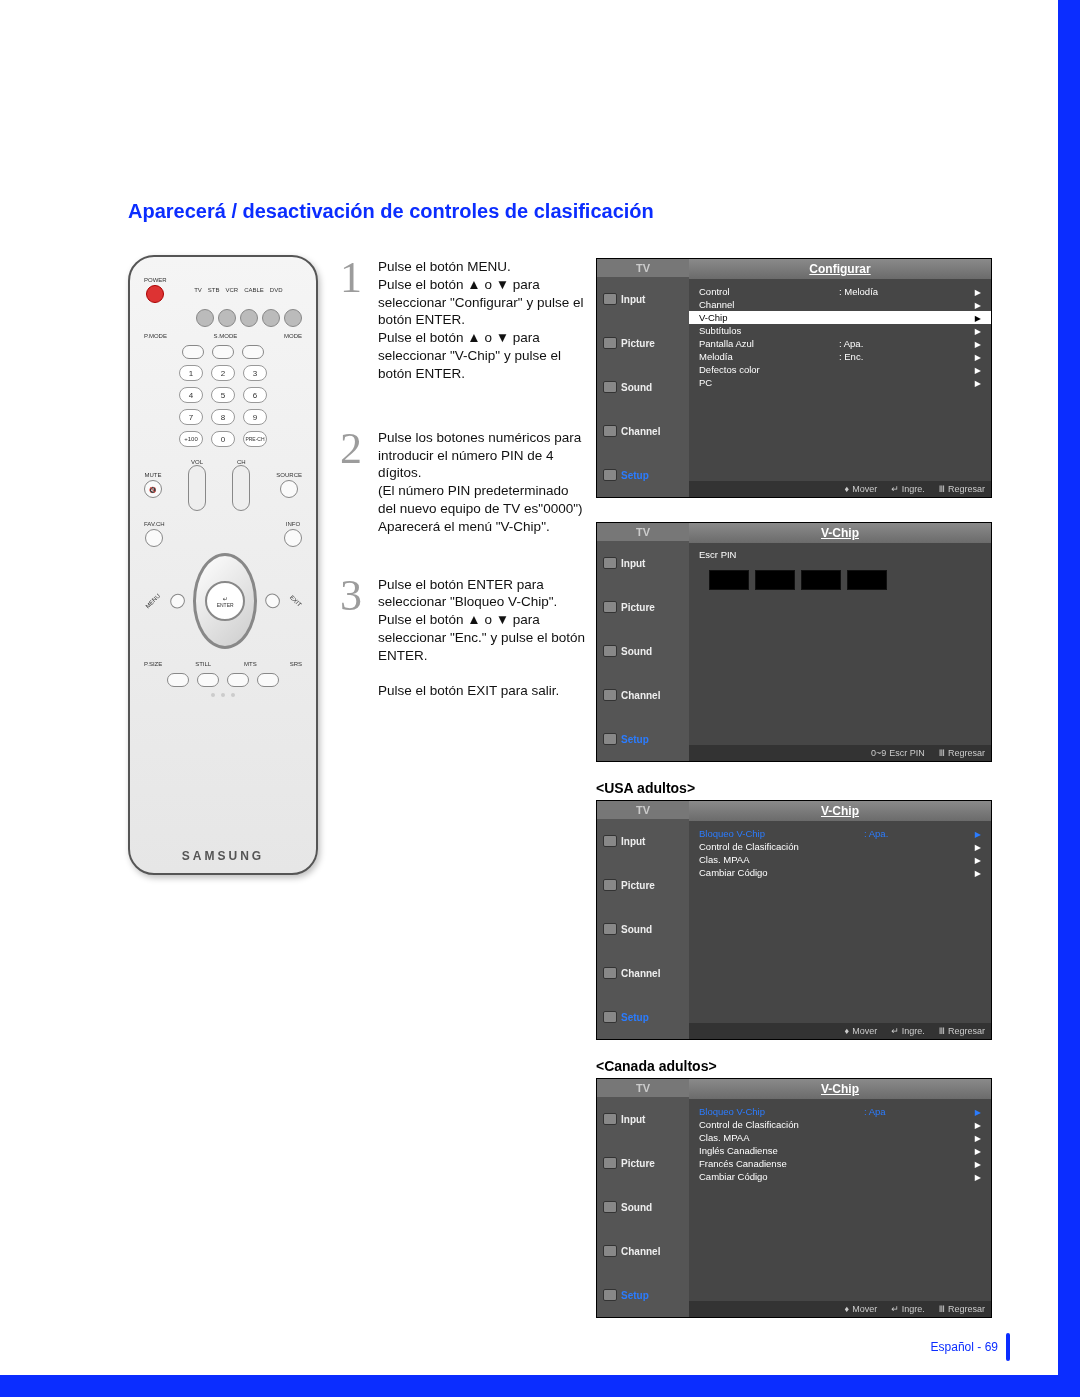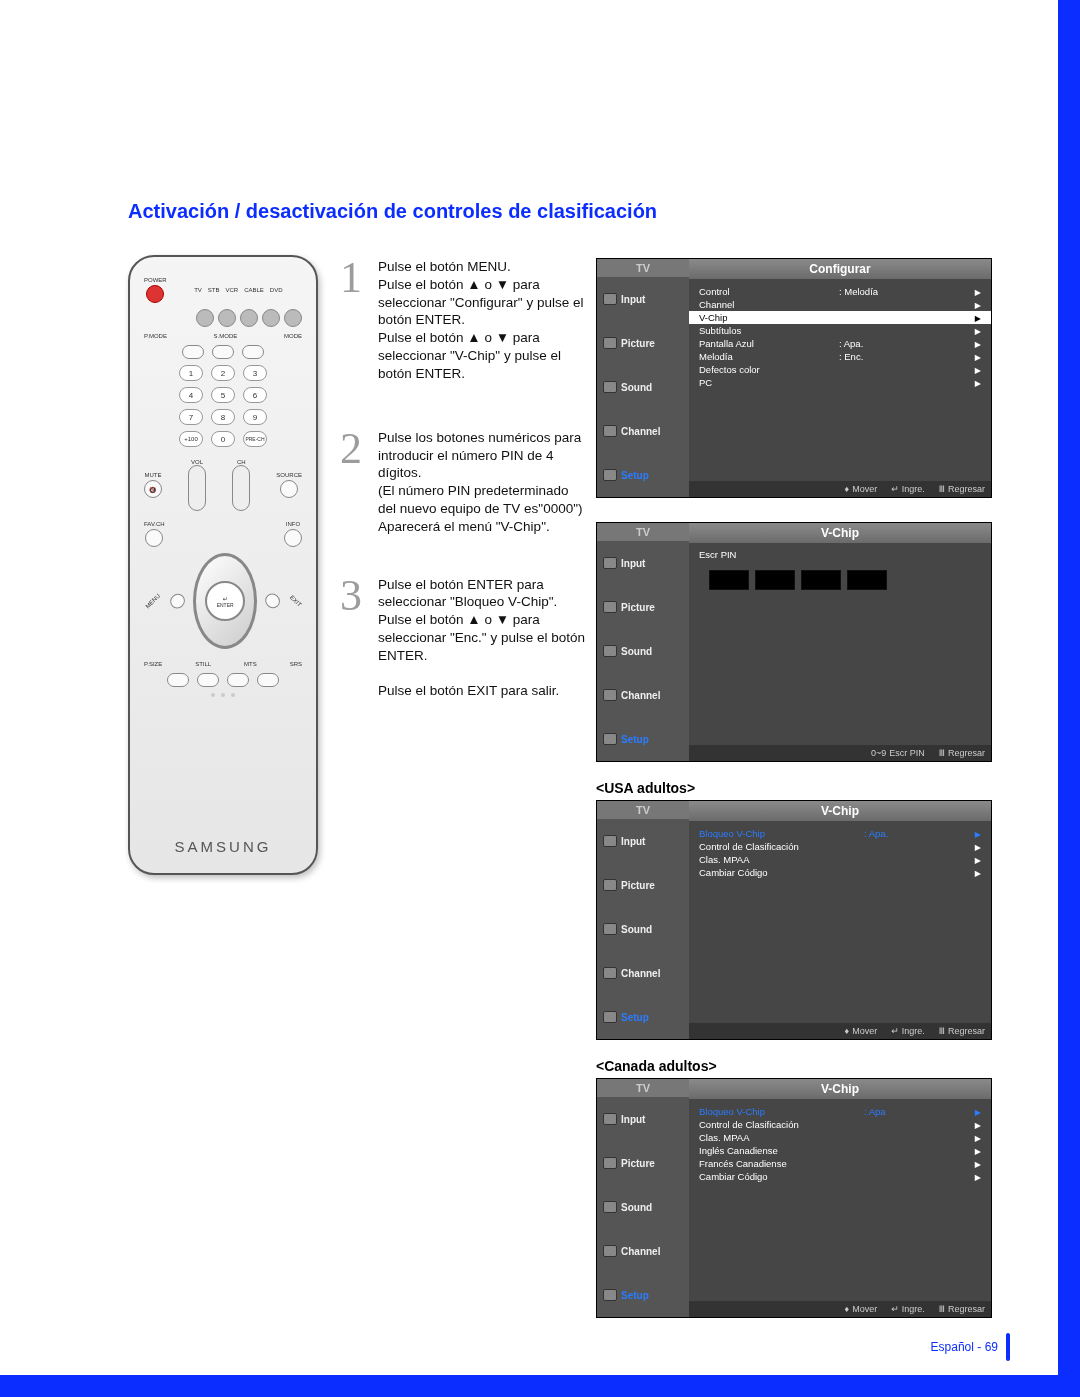--- a/index.html
+++ b/index.html
@@ -44,42 +44,42 @@
   .circle-btn { width:18px; height:18px; border-radius:50%; border:1px solid #888; background:#fafafa; font-size:6px; display:flex;align-items:center;justify-content:center;}
   .circle-btn.red{background:#d33;border-color:#a00;}
   .circle-btn.grey{background:#bbb;}
   .pill-btn{width:22px;height:14px;border-radius:7px;border:1px solid #888;background:#fafafa;font-size:6px;display:flex;align-items:center;justify-content:center;}
   .rlabel{font-size:6px;}
   .num-btn{width:24px;height:16px;border-radius:8px;border:1px solid #999;background:#fff;font-size:8px;display:flex;align-items:center;justify-content:center;}
   .rocker{width:18px;height:46px;border-radius:9px;border:1px solid #888;background:#eee;}
   .dpad{position:relative;width:96px;height:96px;}
   .dpad-ring{position:absolute;inset:0;border-radius:50%;border:3px solid #888;background:linear-gradient(135deg,#fff,#ccc);}
   .dpad-center{position:absolute;left:50%;top:50%;transform:translate(-50%,-50%);width:40px;height:40px;border-radius:50%;border:2px solid #888;background:#fff;display:flex;align-items:center;justify-content:center;font-size:6px;flex-direction:column;}
-  .brand{font-size:15px;letter-spacing:3px;color:#555;margin-top:auto;margin-bottom:8px;font-weight:normal;}
+  .brand{font-size:12px;letter-spacing:3px;color:#555;margin-top:auto;font-weight:bold;}
   .dots{display:flex;gap:6px;justify-content:center;margin-bottom:6px;}
   .dots span{width:4px;height:4px;border-radius:50%;background:#ccc;display:block;}
   
   .steps { position:absolute; left:340px; top:258px; width:248px; }
   .step { display:flex; gap:8px; margin-bottom:34px; }
   .step-num { font-size:44px; color:#9c9c9c; font-weight:300; line-height:0.9; min-width:30px; font-family:Georgia,serif;}
   .step-text { font-size:13.5px; line-height:1.32; color:#111; }
   
   .osd-col { position:absolute; left:596px; top:258px; width:408px; }
   .osd-label { font-size:14px; font-weight:bold; margin: 10px 0 4px; }
   .osd {
     width: 396px; background:#000; color:#fff; font-size:11px; border:1px solid #000;
     display:flex; position:relative;
   }
   .osd + .osd-label, .osd + .osd { margin-top:18px; }
   .osd-left { width:92px; background:#555; display:flex; flex-direction:column; }
   .osd-tv { background:#777;color:#ccc;font-weight:bold;text-align:center;padding:3px 0;font-size:11px;}
   .osd-tab { display:flex;align-items:center;gap:4px;padding:16px 6px; color:#eee; font-weight:bold;font-size:10px;}
   .osd-tab.setup{color:#2b7cff;}
   .osd-tab-icon{width:14px;height:12px;background:#888;border:1px solid #333;border-radius:2px;display:inline-block;}
-  .osd-header{background:linear-gradient(180deg,#8a8a8a,#6b6b6b);padding:3px 8px;font-weight:bold;font-size:12px;text-align:center;}
+  .osd-header{background:linear-gradient(180deg,#8a8a8a,#6b6b6b);padding:3px 8px;font-weight:bold;font-size:12px;text-align:center;text-decoration:underline;}
   .osd-right{flex:1;background:#3b3b3b;display:flex;flex-direction:column;}
   .osd-body{flex:1;padding:6px 10px 2px;background:#464646;}
   .osd-row{display:flex;align-items:center;padding:1px 0;font-size:9.5px;}
   .osd-row .k{flex:0 0 140px;}
   .osd-row .v{flex:1; text-align:left;}
   .osd-row .arrow{margin-left:auto;}
   .osd-row.sel{color:#2b7cff;gap:25px;}
   .osd-row.hl{background:#fff;color:#000;margin:0 -10px;padding:1px 10px;}
   .osd-foot{background:#333;padding:3px 6px;font-size:9px;color:#ccc;display:flex;gap:14px;justify-content:flex-end;}
   .osd-foot span{display:flex;align-items:center;gap:3px;}
@@ -92,21 +92,21 @@
     position:absolute; bottom:14px; right:48px;
     font-size:12px; color:#0b2dff; display:flex;align-items:center; gap:8px;
   }
   .footer-bar{width:4px;height:28px;background:#0b2dff;border-radius:2px;}
 </style>
 </head>
 <body>
 
 <div class="outer">
 
-  <div class="page-title">Activación / desactivación de controles de clasificación</div>
+  <div class="page-title">Aparecerá / desactivación de controles de clasificación</div>
 
   <div class="remote">
     <div class="rrow" style="justify-content:space-between;">
       <div style="display:flex;flex-direction:column;align-items:center;gap:2px;">
         <span class="rlabel">POWER</span>
         <div class="circle-btn red"></div>
       </div>
       <div class="rrow" style="gap:6px;">
         <span class="rlabel">TV</span>
         <span class="rlabel">STB</span>

